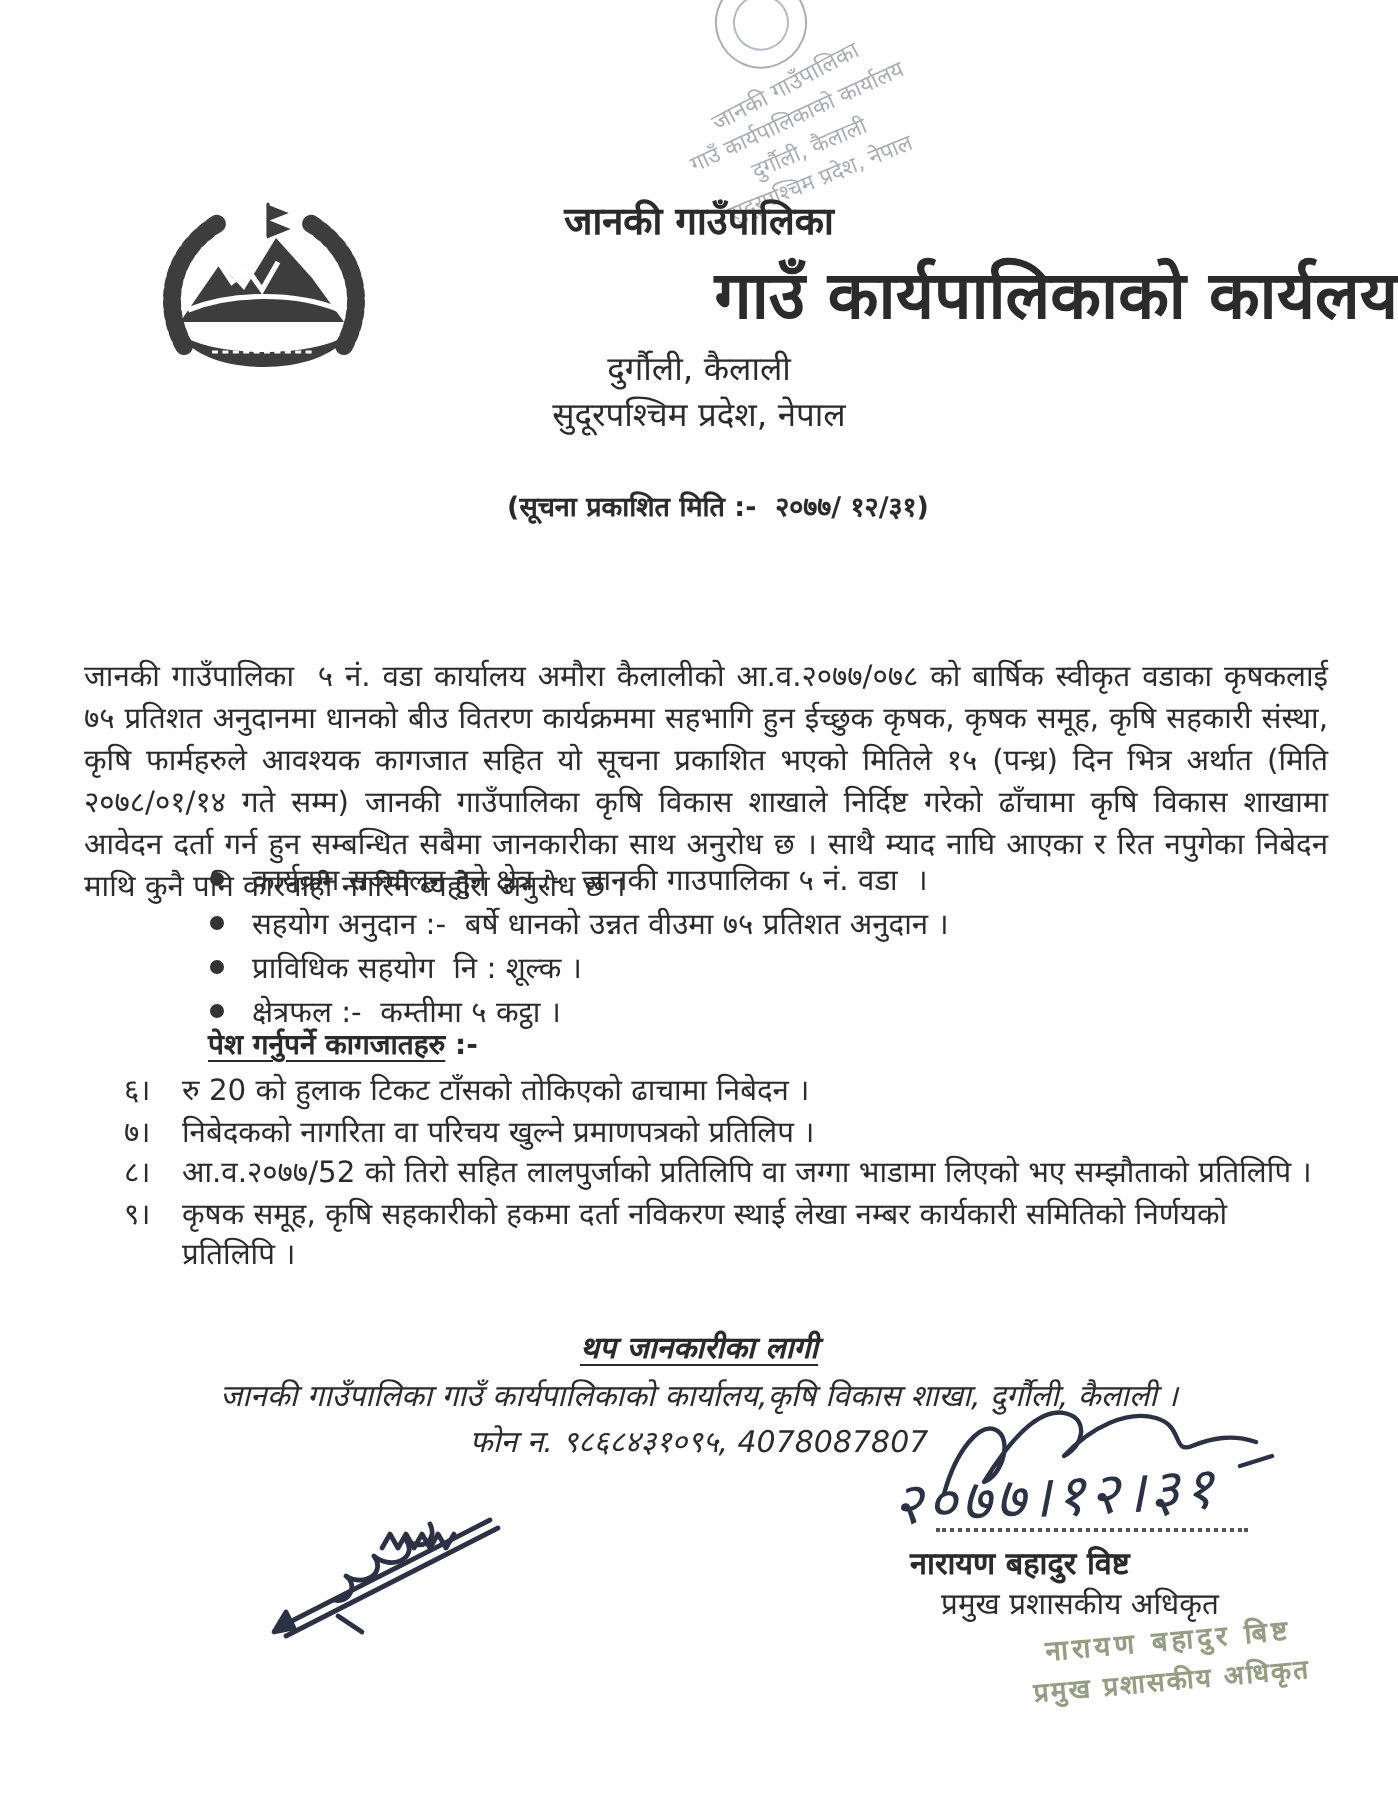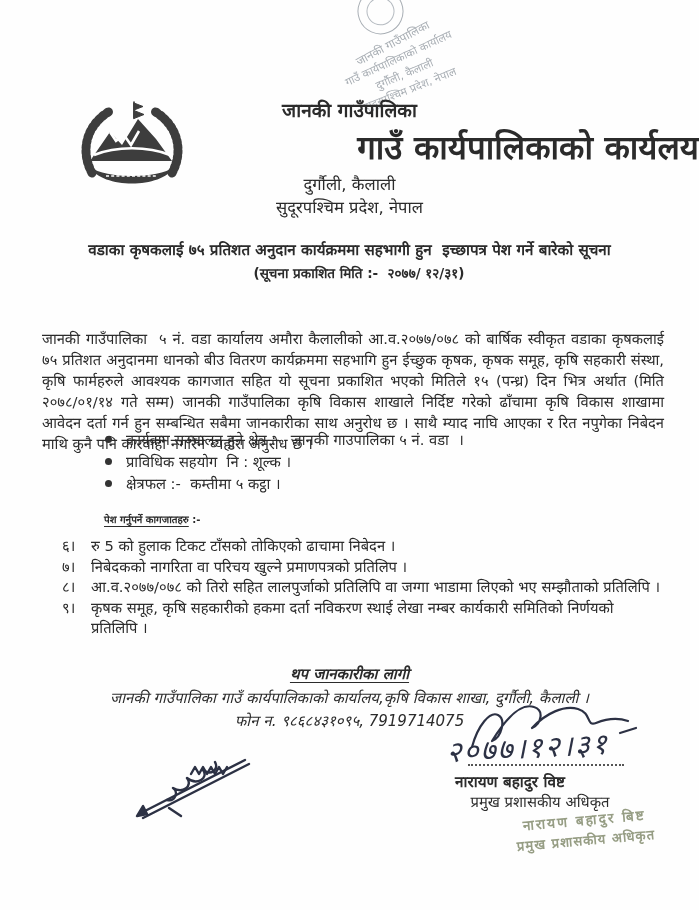--- a/index.html
+++ b/index.html
@@ -52,21 +52,21 @@
   }
   .bullets { position:absolute; top:429px; left:104px; list-style:none; }
   .bullets li {
     position:relative; padding-left:22px; height:22px;
     font-size:14.7px; font-weight:500; white-space:pre-wrap;
   }
   .bullets li::before {
     content:""; position:absolute; left:1px; top:7px;
     width:7px; height:7px; background:#333; border-radius:50%;
   }
-  .docs-heading { position:absolute; top:512px; left:104px; font-size:10px; font-weight:700; }
+  .docs-heading { position:absolute; top:512px; left:104px; font-size:14px; font-weight:700; }
   .docs-heading .underlined { text-decoration:underline; text-underline-offset:3px; }
   .docs { position:absolute; top:536px; left:62px; width:600px; }
   .doc-item { display:flex; gap:9px; font-size:14.7px; line-height:20.5px; font-weight:500; }
   .doc-marker { flex:0 0 20px; }
   .doc-text { flex:1; white-space:pre-wrap; }
 
   
   .footer-block { position:absolute; top:663px; left:0; width:100%; text-align:center;font-style:italic; }
   .f-heading { font-size:15px; font-weight:700; text-decoration:underline; text-underline-offset:3px; }
   .f-office  { font-size:15px; font-weight:500; margin-top:4px;text-align:center; }
@@ -118,58 +118,58 @@
   </svg>
 
   <div class="header-text">
     <div class="h-muni">जानकी गाउँपालिका</div>
     <div class="h-office">गाउँ कार्यपालिकाको कार्यलय</div>
     <div class="h-place">दुर्गौली, कैलाली</div>
     <div class="h-prov">सुदूरपश्चिम प्रदेश, नेपाल</div>
   </div>
 
   <div class="title-block">
-    <div class="n-title">वडाका कृषकलाई ७५ प्रतिशत अनुदान कार्यक्रममा सहभागी हुन  इच्छापत्र पेश गर्ने बारेको सूचना</div>
     <div class="n-pub">(सूचना प्रकाशित मिति :-  २०७७/ १२/३१)</div>
   </div>
 
   <p class="body-par">जानकी गाउँपालिका  ५ नं. वडा कार्यालय अमौरा कैलालीको आ.व.२०७७/०७८ को बार्षिक स्वीकृत वडाका कृषकलाई ७५ प्रतिशत अनुदानमा धानको बीउ वितरण कार्यक्रममा सहभागि हुन ईच्छुक कृषक, कृषक समूह, कृषि सहकारी संस्था, कृषि फार्महरुले आवश्यक कागजात सहित यो सूचना प्रकाशित भएको मितिले १५ (पन्ध्र) दिन भित्र अर्थात (मिति २०७८/०१/१४ गते सम्म) जानकी गाउँपालिका कृषि विकास शाखाले निर्दिष्ट गरेको ढाँचामा कृषि विकास शाखामा आवेदन दर्ता गर्न हुन सम्बन्धित सबैमा जानकारीका साथ अनुरोध छ । साथै म्याद नाघि आएका र रित नपुगेका निबेदन माथि कुनै पनि कारवाही नगरिने ब्यहोरा अनुरोध छ ।</p>
 
   <ul class="bullets">
     <li><span>कार्यक्रम सञ्चालन हुने क्षेत्र :-  जानकी गाउपालिका ५ नं. वडा  ।</span></li>
+    <li><span>सहयोग अनुदान :-  बर्षे धानको उन्नत वीउमा ७५ प्रतिशत अनुदान ।</span></li>
     <li><span>प्राविधिक सहयोग  नि : शूल्क ।</span></li>
     <li><span>क्षेत्रफल :-  कम्तीमा ५ कट्ठा ।</span></li>
   </ul>
 
   <div class="docs-heading">
     <span class="underlined">पेश गर्नुपर्ने कागजातहरु</span><span> :-</span>
   </div>
   <div class="docs">
     <div class="doc-item">
       <span class="doc-marker">६।</span>
-      <span class="doc-text">रु 5 को हुलाक टिकट टाँसको तोकिएको ढाचामा निबेदन ।</span>
+      <span class="doc-text">रु 20 को हुलाक टिकट टाँसको तोकिएको ढाचामा निबेदन ।</span>
     </div>
     <div class="doc-item">
       <span class="doc-marker">७।</span>
       <span class="doc-text">निबेदकको नागरिता वा परिचय खुल्ने प्रमाणपत्रको प्रतिलिप ।</span>
     </div>
     <div class="doc-item">
       <span class="doc-marker">८।</span>
-      <span class="doc-text">आ.व.२०७७/०७८ को तिरो सहित लालपुर्जाको प्रतिलिपि वा जग्गा भाडामा लिएको भए सम्झौताको प्रतिलिपि ।</span>
+      <span class="doc-text">आ.व.२०७७/52 को तिरो सहित लालपुर्जाको प्रतिलिपि वा जग्गा भाडामा लिएको भए सम्झौताको प्रतिलिपि ।</span>
     </div>
     <div class="doc-item">
       <span class="doc-marker">९।</span>
       <span class="doc-text">कृषक समूह, कृषि सहकारीको हकमा दर्ता नविकरण स्थाई लेखा नम्बर कार्यकारी समितिको निर्णयको प्रतिलिपि ।</span>
     </div>
   </div>
 
   <div class="footer-block">
     <div class="f-heading">थप जानकारीका लागी</div>
     <div class="f-office">जानकी गाउँपालिका गाउँ कार्यपालिकाको कार्यालय,कृषि विकास शाखा, दुर्गौली, कैलाली ।</div>
-    <div class="f-phone">फोन न. ९८६८४३१०९५, 7919714075</div>
+    <div class="f-phone">फोन न. ९८६८४३१०९५, 4078087807</div>
   </div>
 
   <svg class="sign-scribble" width="175" height="62" viewBox="0 0 175 62">
     <g stroke="#2c3144" stroke-width="2.2" fill="none" stroke-linecap="round" stroke-linejoin="round">
       <path d="M4,50 C10,28 22,14 30,18 C38,22 34,40 24,44 C40,18 54,6 66,10 C76,13 74,26 64,31 C78,16 96,8 110,12 C124,16 118,30 128,26 C138,22 148,20 160,24"></path>
       <path d="M152,36 l16,-5"></path>
     </g>
   </svg>
 
   <div class="sign-date">२०७७।१२।३१</div>

